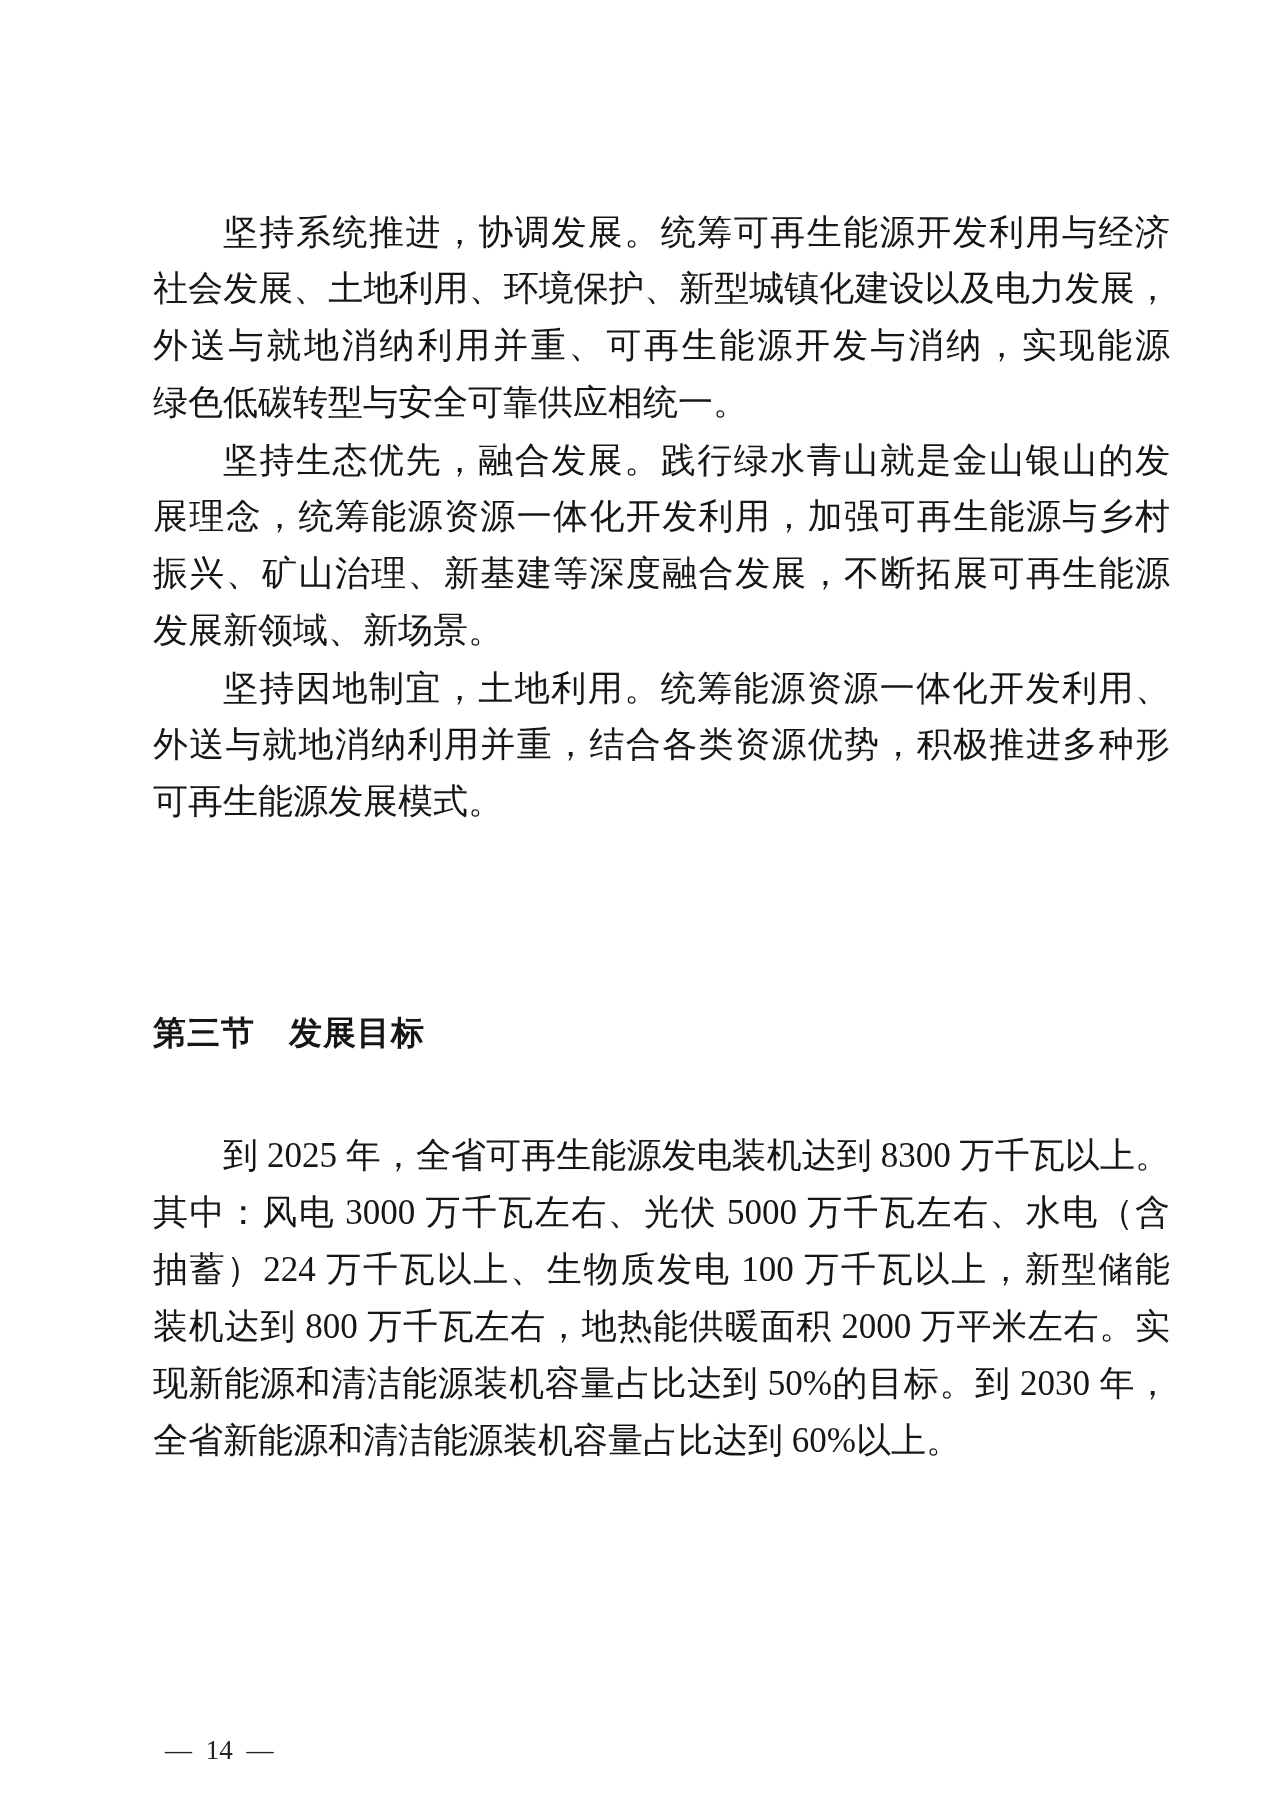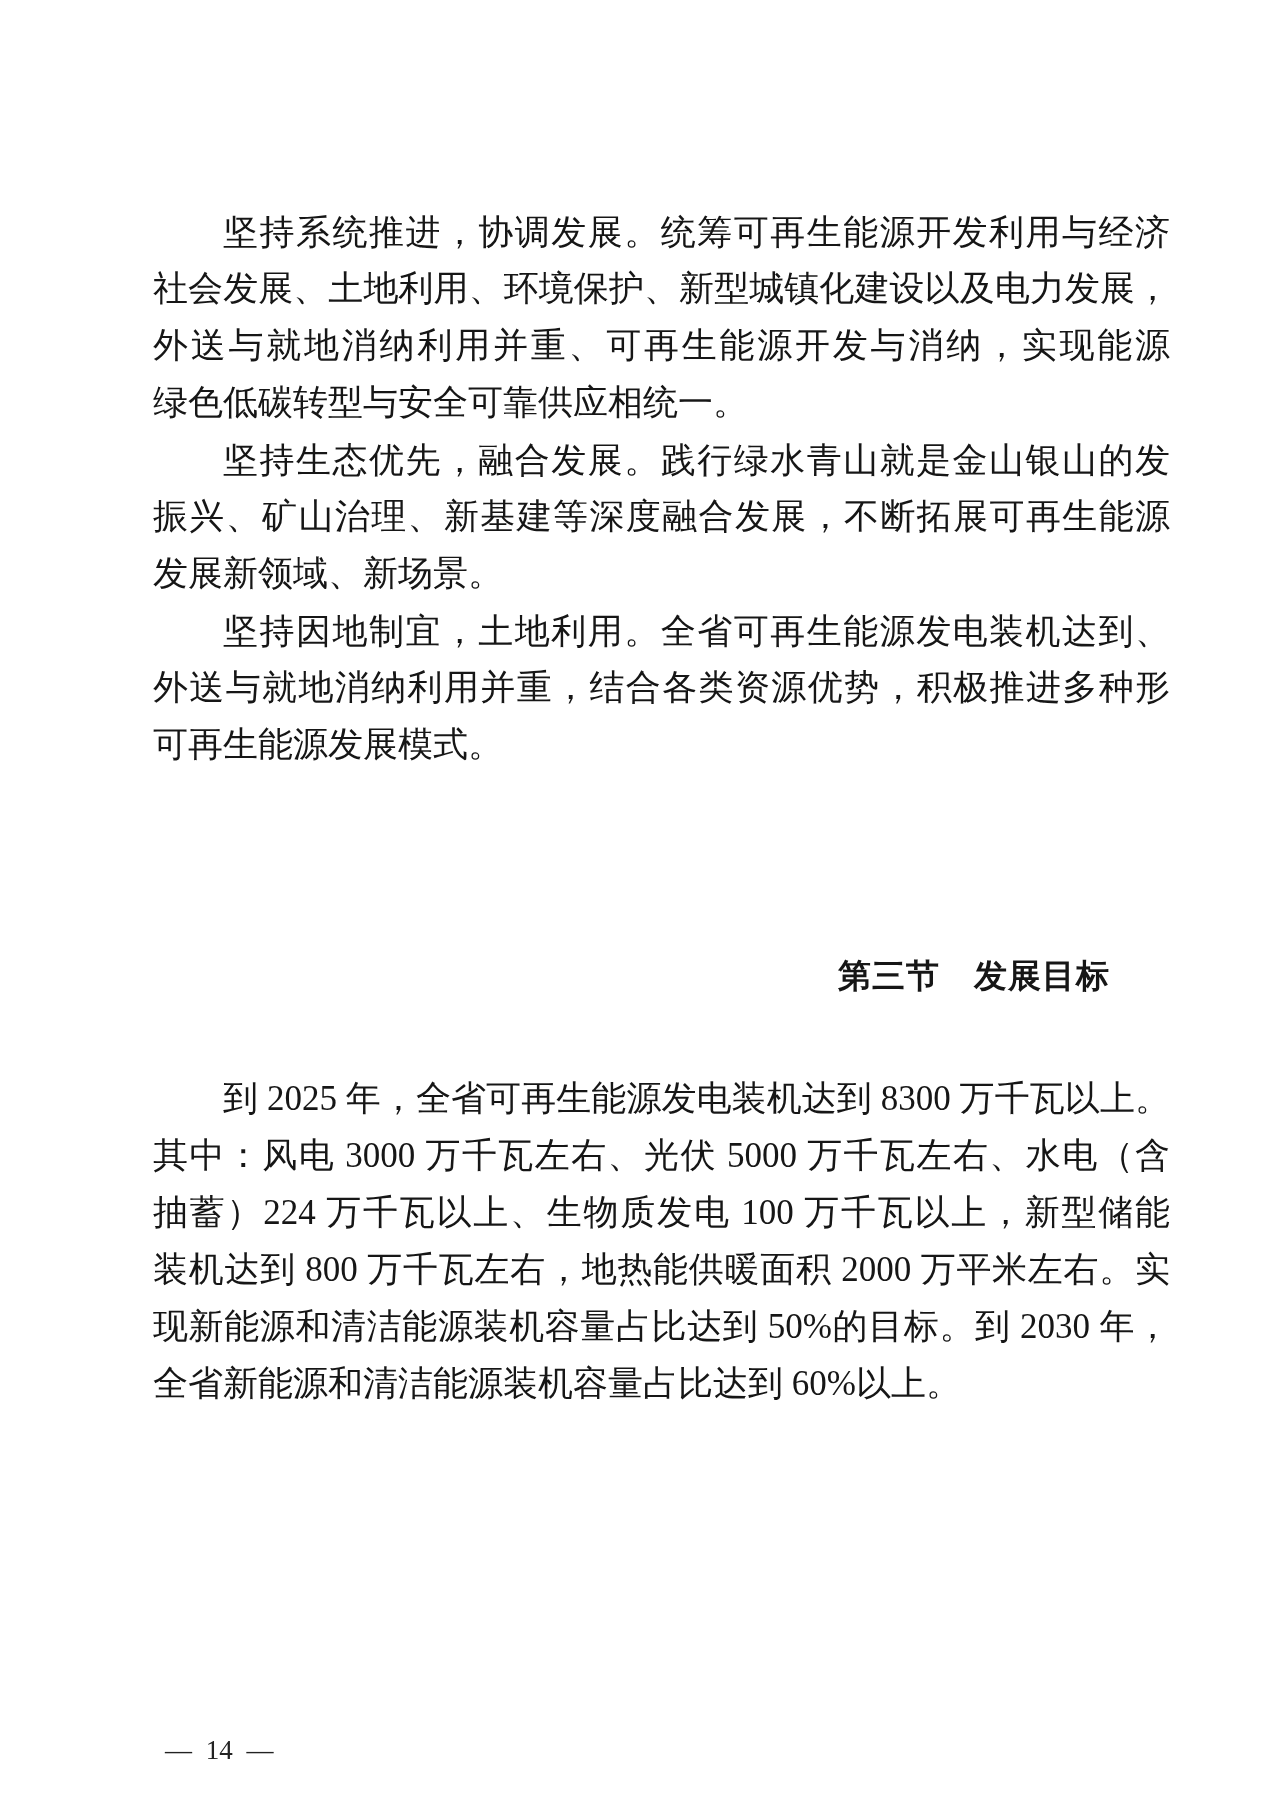--- a/index.html
+++ b/index.html
@@ -42,21 +42,21 @@
   .lead{
     font-weight:400;
     font-family:"Liberation Sans","DejaVu Sans",sans-serif;
   }
   .section-heading{
     margin:175px 60px 0 0;
     height:57px;
     line-height:57px;
     font-size:33px;
     font-weight:700;
-    text-align:right;
+    text-align:left;
     letter-spacing:1px;
   }
   .goal{
     margin-top:65px;
   }
   .footer{
     position:absolute;
     left:165px;
     top:1734px;
     font-size:27px;
@@ -73,25 +73,26 @@
 
     <div id="principles">
         <div>
           <div class="line indent"><span class="lead">坚持系统推进，协调发展。</span><span>统筹可再生能源开发利用与经济</span></div>
           <div class="line"><span>社会发展、土地利用、环境保护、新型城镇化建设以及电力发展，</span></div>
           <div class="line"><span>外送与就地消纳利用并重、可再生能源开发与消纳，实现能源</span></div>
           <div class="line last"><span>绿色低碳转型与安全可靠供应相统一。</span></div>
         </div>
         <div>
           <div class="line indent"><span class="lead">坚持生态优先，融合发展。</span><span>践行绿水青山就是金山银山的发</span></div>
+          <div class="line"><span>展理念，统筹能源资源一体化开发利用，加强可再生能源与乡村</span></div>
           <div class="line"><span>振兴、矿山治理、新基建等深度融合发展，不断拓展可再生能源</span></div>
           <div class="line last"><span>发展新领域、新场景。</span></div>
         </div>
         <div>
-          <div class="line indent"><span class="lead">坚持因地制宜，土地利用。</span><span>全省可再生能源发电装机达到、</span></div>
+          <div class="line indent"><span class="lead">坚持因地制宜，土地利用。</span><span>统筹能源资源一体化开发利用、</span></div>
           <div class="line"><span>外送与就地消纳利用并重，结合各类资源优势，积极推进多种形</span></div>
           <div class="line last"><span>可再生能源发展模式。</span></div>
         </div>
       </div>
 
     <h2 class="section-heading">第三节　发展目标</h2>
 
     <div id="goal" class="goal">
         <div class="line indent"><span>到 2025 年，全省可再生能源发电装机达到 8300 万千瓦以上。</span></div>
         <div class="line"><span>其中：风电 3000 万千瓦左右、光伏 5000 万千瓦左右、水电（含</span></div>

